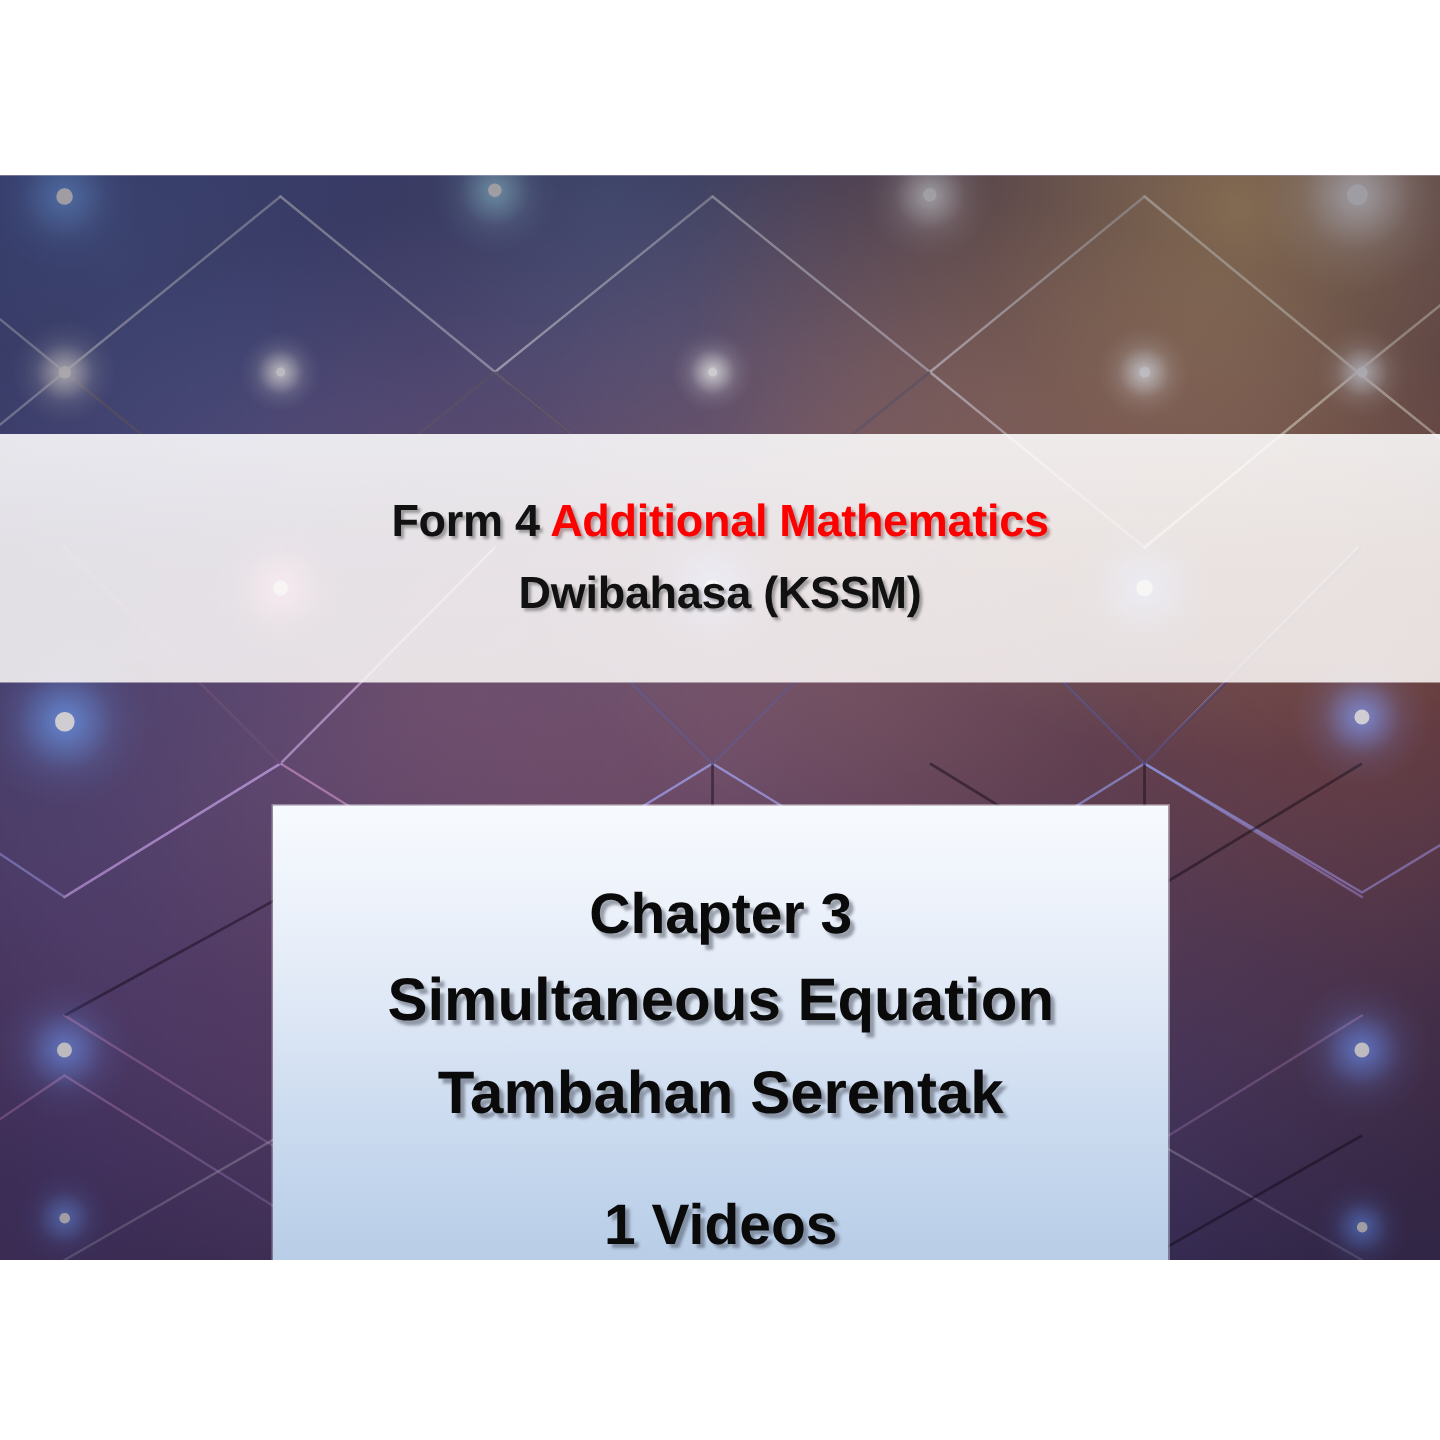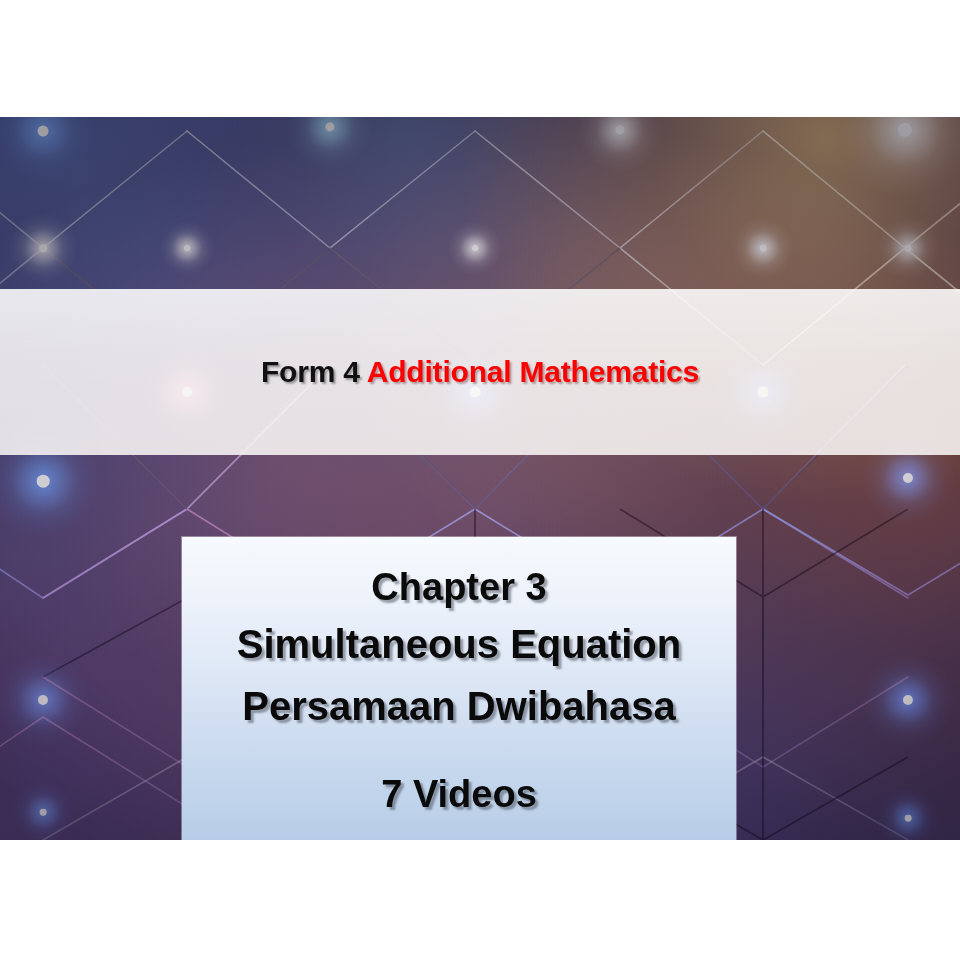--- a/index.html
+++ b/index.html
@@ -131,36 +131,37 @@
   .accent {
     color: #ff0000;
     text-shadow: 2px 2px 2px rgba(90,40,40,0.40);
   }
 
   
   #card {
     position: absolute;
     left: 182px;
     top: 420px;
-    width: 554px;
+    width: 597px;
     height: 328px;
     background: linear-gradient(180deg,
                 #f7fafe 0%,
                 #eef3fb 18%,
                 #dfe8f6 40%,
                 #cddcf0 62%,
                 #bed2ea 82%,
                 #b4c9e5 100%);
     box-shadow: 0 0 0 1px rgba(255,255,255,0.35);
     z-index: 6;
     display: flex;
     flex-direction: column;
     align-items: center;
     box-sizing: border-box;
     padding-top: 24px;
+    justify-content: center;
   }
   .card-line {
     margin: 0;
     font-family: "Liberation Sans", sans-serif;
     font-weight: bold;
     color: #0a0a0a;
     white-space: nowrap;
     text-shadow: 3px 3px 2px rgba(70,75,90,0.50);
   }
   .card-chapter {
@@ -378,24 +379,25 @@
         <div class="star" style="left: 908px; top: 701px; width: 64px; height: 64px;">
           <div class="halo" style="width: 64px; height: 64px; background: radial-gradient(circle, rgba(58, 123, 255, 0.8) 0%, rgba(58, 123, 255, 0.4) 18%, rgba(58, 123, 255, 0.133) 38%, rgba(0, 0, 0, 0) 68%);"></div>
           <div class="core" style="width: 6.72px; height: 6.72px; background: rgb(255, 255, 255); box-shadow: rgb(58, 123, 255) 0px 0px 14.784px 5.376px;"></div>
         </div>
       </div>
 
     <div class="bg-vignette"></div>
 
     <div id="banner">
       <p class="banner-line"><span>Form 4 </span><span class="accent">Additional Mathematics</span></p>
+      <p class="banner-line">Dwibahasa (KSSM)</p>
     </div>
 
     <div id="card">
       <p class="card-line card-chapter">Chapter 3</p>
       <p class="card-line card-title-en">Simultaneous Equation</p>
-      <p class="card-line card-title-ms">Persamaan Dwibahasa</p>
+      <p class="card-line card-title-ms">Tambahan Serentak</p>
       <div class="card-spacer"></div>
-      <p class="card-line card-videos">7 Videos</p>
+      <p class="card-line card-videos">1 Videos</p>
     </div>
 
   </div>
 </div>
 
 </body></html>

